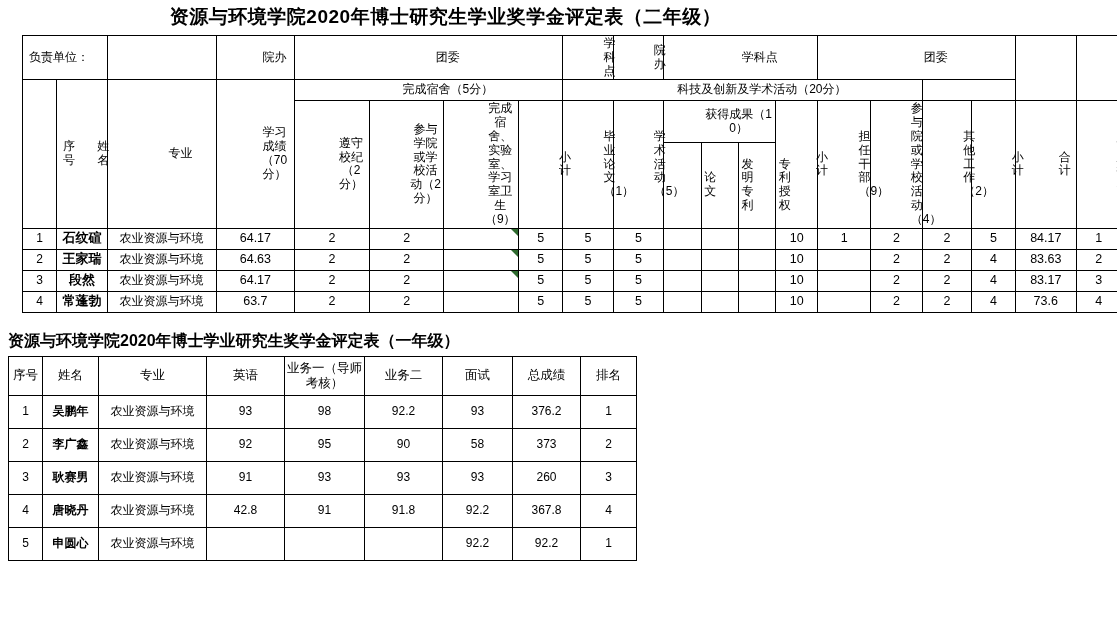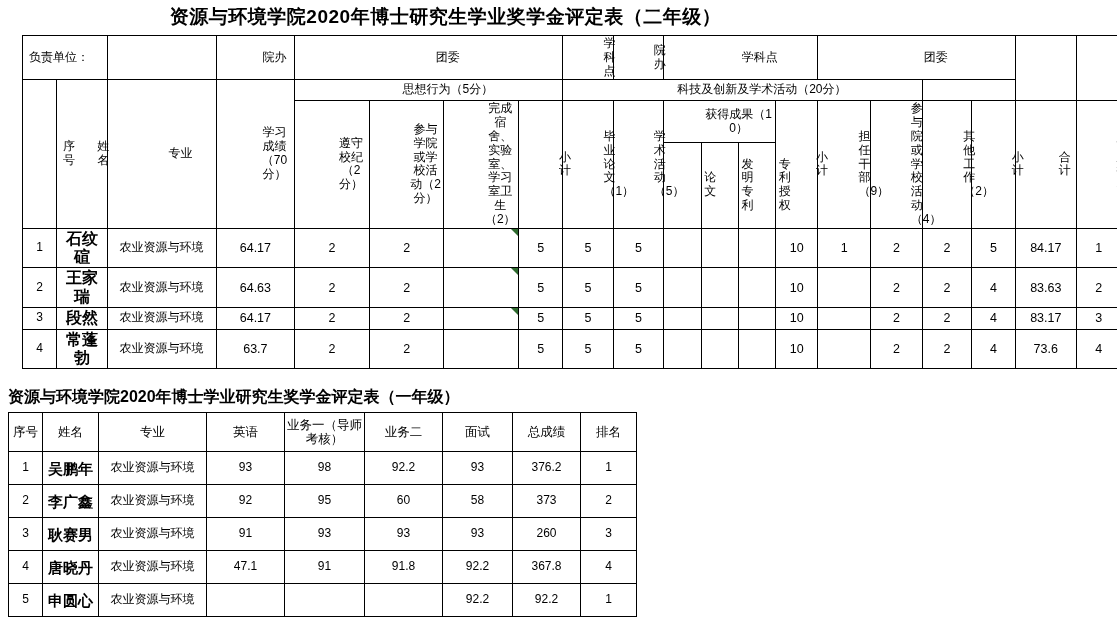--- a/index.html
+++ b/index.html
@@ -59,21 +59,21 @@
     font-size: 12px;
     padding-left: 40px;
   }
   #table1 .tall {
     height: 120px;
   }
   #table1 .num {
     font-size: 12.5px;
   }
   #table1 .name {
-    font-size: 16px;
+    font-size: 13px;
     font-weight: bold;
   }
   #table1 .left-label {
     text-align: left;
     padding-left: 6px;
   }
   .data-row td {
     height: 25px;
   }
   .marker {
@@ -97,21 +97,21 @@
 
   
   #table2 {
     width: 628px;
     margin-left: 8px;
   }
   #table2 td {
     height: 30px;
   }
   #table2 .name {
-    font-size: 15px;
+    font-size: 12px;
     font-weight: bold;
   }
   #table2 .hdr {
     font-size: 12.5px;
     height: 36px;
   }
   .idx { font-size: 12px; }
 </style>
 </head>
 <body>
@@ -156,29 +156,29 @@
         <td class="hdr" colspan="4">团委</td>
         <td class="hdr" rowspan="2"></td>
         <td class="hdr" rowspan="2"></td>
       </tr>
 
       <tr>
         <td class="hdr" rowspan="3">序号</td>
         <td class="hdr" rowspan="3">姓名</td>
         <td class="hdr" rowspan="3">专业</td>
         <td class="hdr" rowspan="3">学习成绩（70分）</td>
-        <td class="hdr" colspan="4">思想行为（5分）</td>
+        <td class="hdr" colspan="4">完成宿舍（5分）</td>
         <td class="hdr" colspan="8">科技及创新及学术活动（20分）</td>
         <td class="hdr" colspan="4"></td>
       </tr>
 
       <tr>
         <td class="hdr tall" rowspan="2">遵守校纪（2分）</td>
         <td class="hdr tall" rowspan="2">参与学院或学校活动（2分）</td>
-        <td class="hdr tall" rowspan="2">完成宿舍、实验室、学习室卫生（2）</td>
+        <td class="hdr tall" rowspan="2">完成宿舍、实验室、学习室卫生（9）</td>
         <td class="hdr tall" rowspan="2">小计</td>
         <td class="hdr tall" rowspan="2">毕业论文（1）</td>
         <td class="hdr tall" rowspan="2">学术活动（5）</td>
         <td class="hdr" colspan="3">获得成果（10）</td>
         <td class="hdr tall" rowspan="2">小计</td>
         <td class="hdr tall" rowspan="2">担任干部（9）</td>
         <td class="hdr tall" rowspan="2">参与院或学校活动（4）</td>
         <td class="hdr tall" rowspan="2">其他工作（2）</td>
         <td class="hdr tall" rowspan="2">小计</td>
         <td class="hdr tall" rowspan="2">合计</td>
@@ -323,21 +323,21 @@
         <td>376.2</td>
         <td>1</td>
       </tr>
 
       <tr>
         <td class="idx">2</td>
         <td class="name">李广鑫</td>
         <td>农业资源与环境</td>
         <td>92</td>
         <td>95</td>
-        <td>60</td>
+        <td>90</td>
         <td>58</td>
         <td>373</td>
         <td>2</td>
       </tr>
 
       <tr>
         <td class="idx">3</td>
         <td class="name">耿赛男</td>
         <td>农业资源与环境</td>
         <td>91</td>
@@ -345,21 +345,21 @@
         <td>93</td>
         <td>93</td>
         <td>260</td>
         <td>3</td>
       </tr>
 
       <tr>
         <td class="idx">4</td>
         <td class="name">唐晓丹</td>
         <td>农业资源与环境</td>
-        <td>47.1</td>
+        <td>42.8</td>
         <td>91</td>
         <td>91.8</td>
         <td>92.2</td>
         <td>367.8</td>
         <td>4</td>
       </tr>
 
       <tr>
         <td class="idx">5</td>
         <td class="name">申圆心</td>

